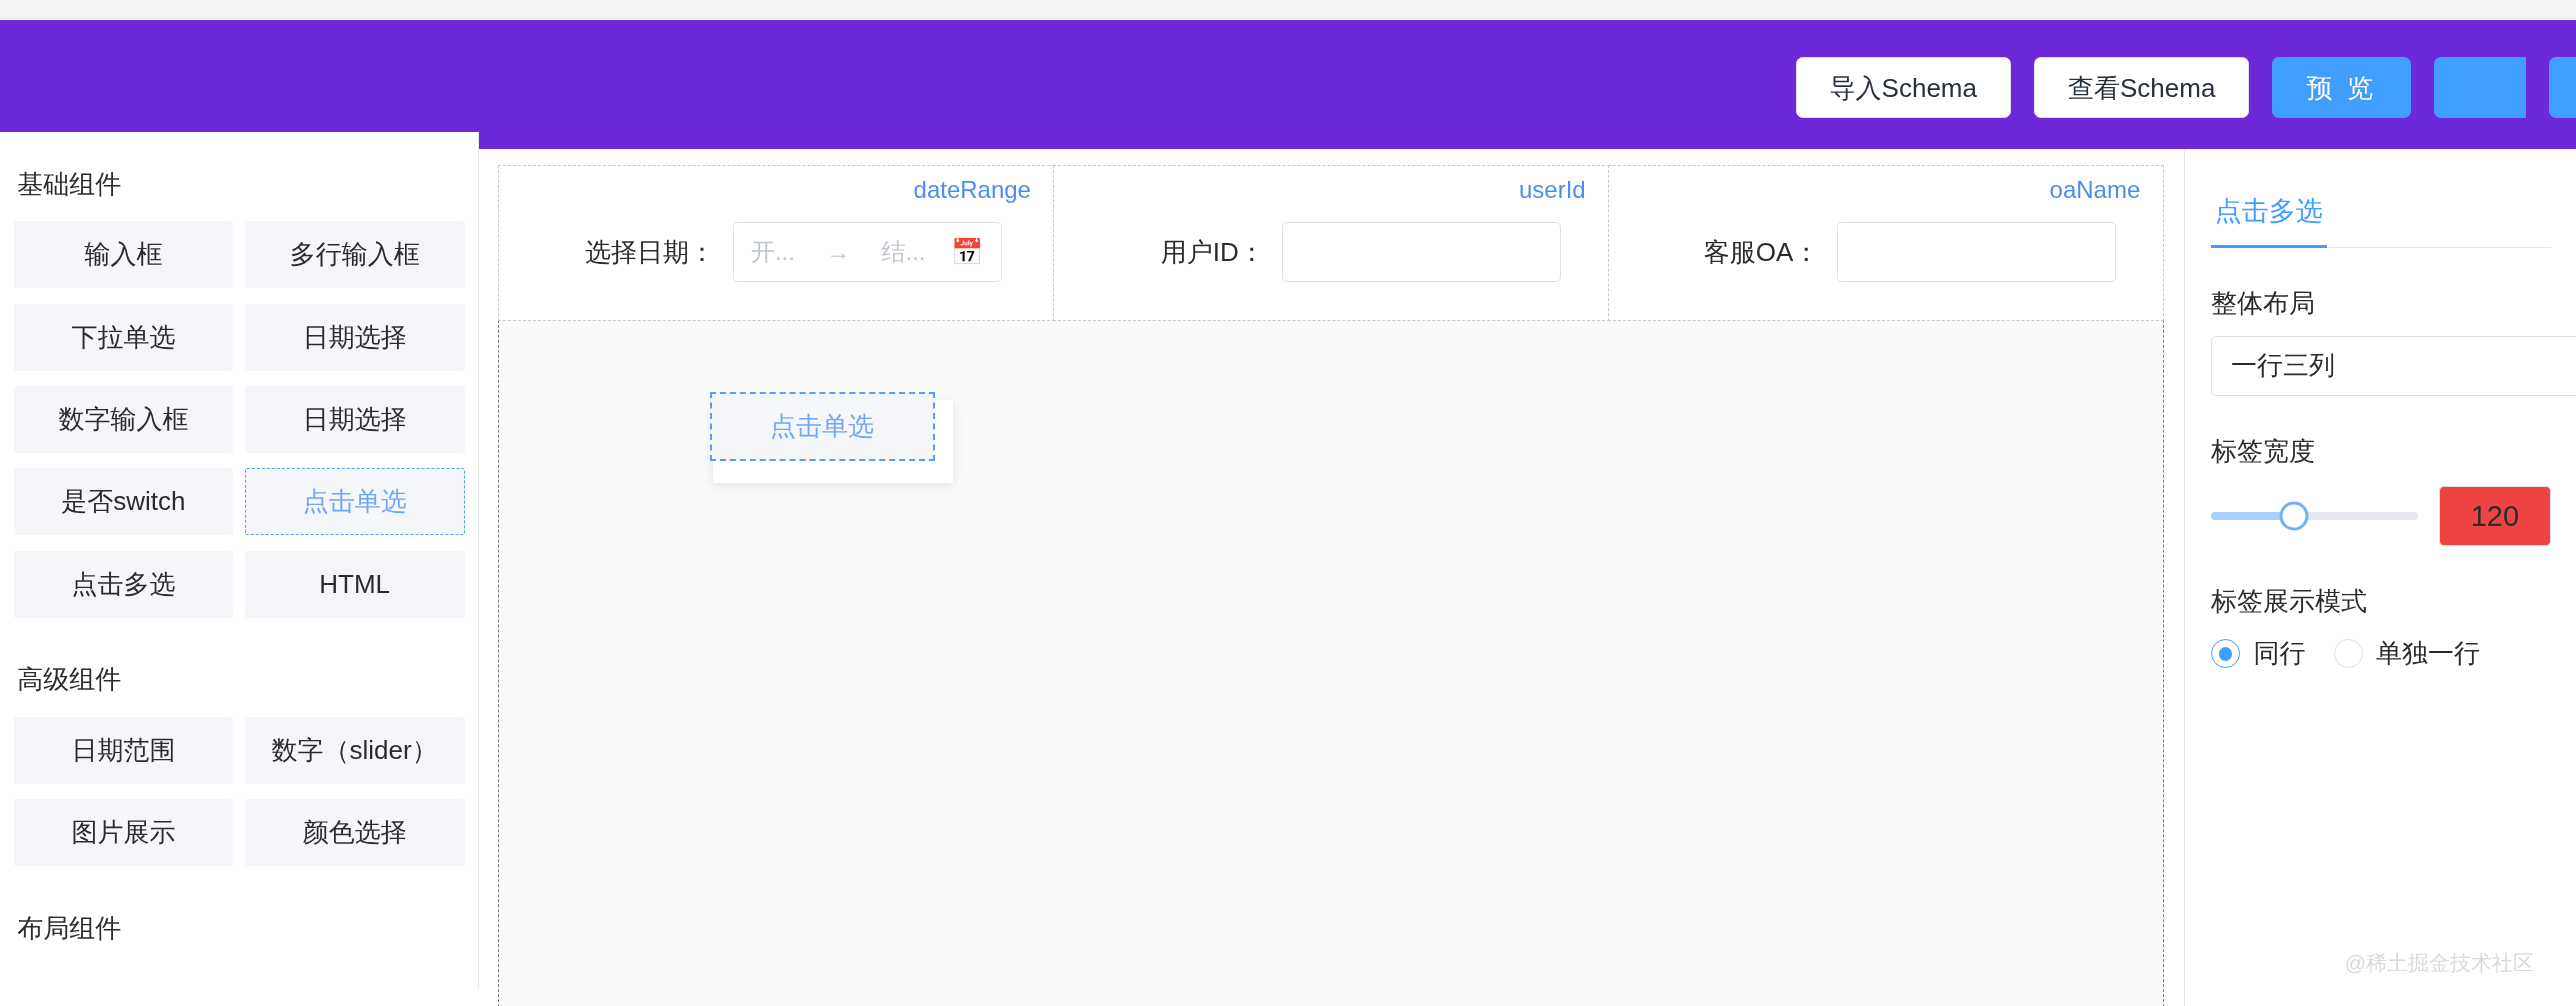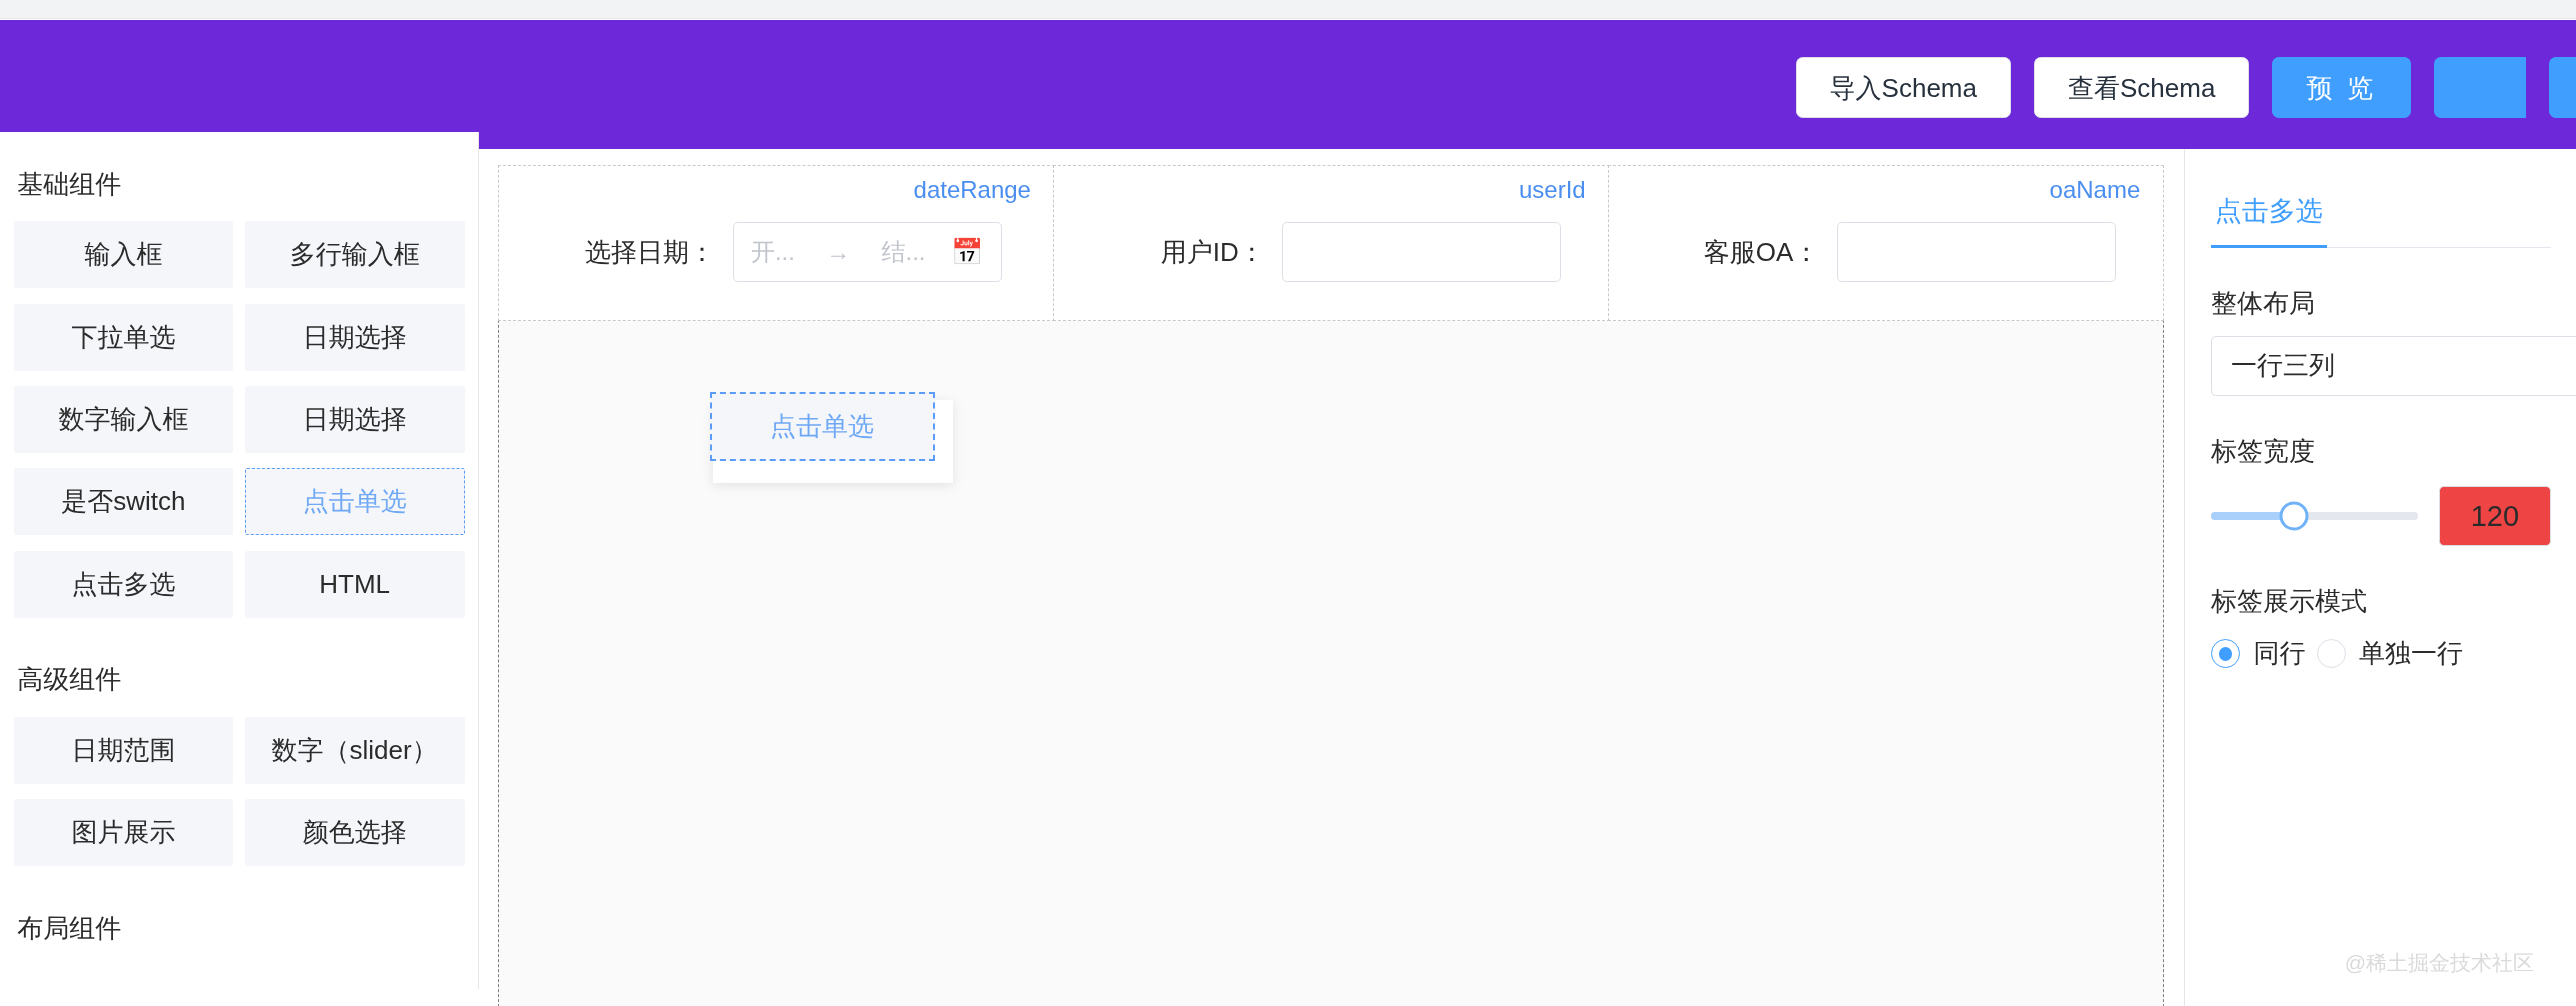--- a/index.html
+++ b/index.html
@@ -166,21 +166,21 @@
     position:absolute; left:40%; top:50%;
     transform:translate(-50%,-50%);
     width:29px; height:29px; border-radius:50%;
     background:#ffffff; border:3.8px solid #6fb2f8;
   }
   .num-box {
     width:125px; height:60px; border:1px solid #dcdfe6; border-radius:4.8px;
     display:flex; align-items:center; justify-content:center;
     font-size:29px; color:#2b2b2b; background:#ef4444;
   }
-  .radio-row { display:flex; align-items:center; gap:11px; margin-top:17.3px; }
+  .radio-row { display:flex; align-items:center; gap:28px; margin-top:17.3px; }
   .radio { display:flex; align-items:center; gap:13.5px; cursor:pointer; }
   .radio .dot {
     width:29px; height:29px; border-radius:50%;
     border:1.9px solid #dcdfe6; background:#fff;
     display:flex; align-items:center; justify-content:center;
   }
   .radio.checked .dot { border-color:#409eff; }
   .radio.checked .dot::after {
     content:""; width:13.5px; height:13.5px; border-radius:50%; background:#409eff;
   }

